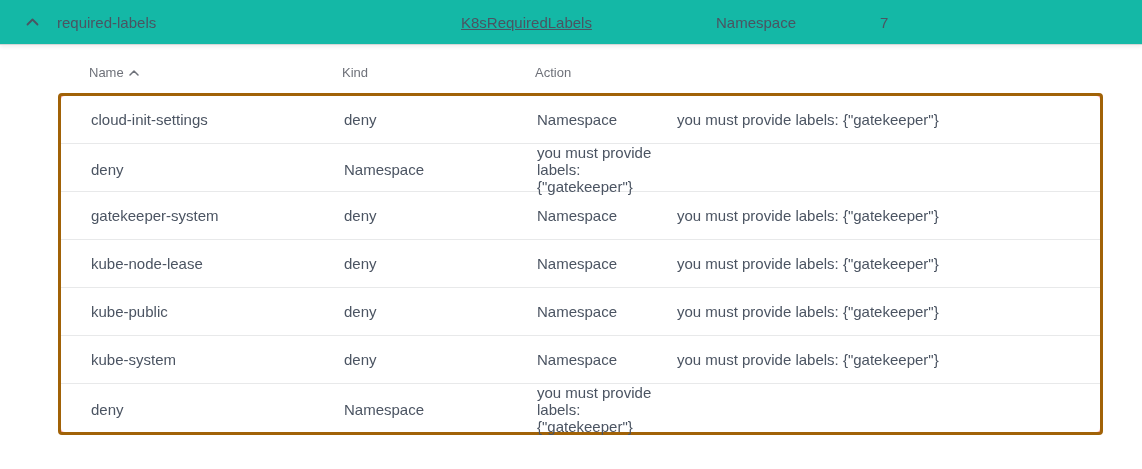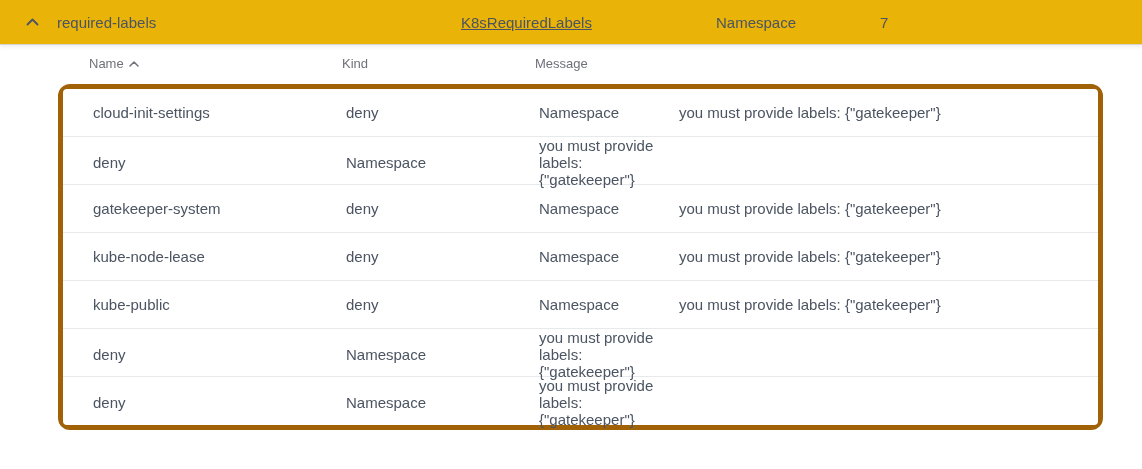--- a/index.html
+++ b/index.html
@@ -8,21 +8,21 @@
     background: #ffffff;
     font-family: "Liberation Sans", "DejaVu Sans", sans-serif;
   }
   body { height: 469px; overflow: hidden; }
 
   
   .group-row {
     display: flex;
     align-items: center;
     height: 44px;
-    background: #eab308;
+    background: #14b8a6;
     box-shadow: 0 1px 0 #d6d6d6, 0 3px 4px rgba(0,0,0,0.07);
     position: relative;
     cursor: pointer;
   }
   .chev-cell {
     width: 57px;
     padding-left: 26px;
     display: flex;
     align-items: center;
     flex-shrink: 0;
@@ -42,30 +42,30 @@
   }
 
   
   .cols {
     display: grid;
     grid-template-columns: 253px 193px 140px 1fr;
     align-items: center;
   }
 
   .table-header {
-    padding: 12px 0 13px 31px;
+    padding: 21px 0 13px 31px;
     font-size: 13px;
     color: #6e7179;
   }
   .table-header .hcell { display: flex; align-items: center; gap: 5px; cursor: pointer; }
 
   .table-body {
     background: #fca5a5;
-    border: 5px solid #a16207;
-    border-radius: 12px;
+    border: 3px solid #a16207;
+    border-radius: 4px;
   }
   .trow {
     height: 48px;
     padding-left: 30px;
     border-bottom: 1px solid #e8e9ea;
     font-size: 15px;
     color: #4b5462;
     background: #ffffff;
   }
   .trow:first-child { border-top-left-radius: 4px; border-top-right-radius: 4px; }
@@ -94,21 +94,21 @@
     <div class="hcell">
       <span>Name</span>
       <svg class="icon-svg" width="10" height="6" viewBox="0 0 10 6">
         <polyline points="1,5 5,1 9,5" fill="none" stroke="#6e7179" stroke-width="1.5" stroke-linecap="round" stroke-linejoin="round"></polyline>
       </svg>
     </div>
     <div class="hcell">
       <span>Kind</span>
     </div>
     <div class="hcell">
-      <span>Message</span>
+      <span>Action</span>
     </div>
   </div>
 
   <div class="table-body">
 
     <div class="cols trow">
       <span>cloud-init-settings</span>
       <span>deny</span>
       <span>Namespace</span>
       <span>you must provide labels: {"gatekeeper"}</span>
@@ -135,20 +135,21 @@
     </div>
 
     <div class="cols trow">
       <span>kube-public</span>
       <span>deny</span>
       <span>Namespace</span>
       <span>you must provide labels: {"gatekeeper"}</span>
     </div>
 
     <div class="cols trow">
+      <span>kube-system</span>
       <span>deny</span>
       <span>Namespace</span>
       <span>you must provide labels: {"gatekeeper"}</span>
     </div>
 
     <div class="cols trow">
       <span>deny</span>
       <span>Namespace</span>
       <span>you must provide labels: {"gatekeeper"}</span>
     </div>

